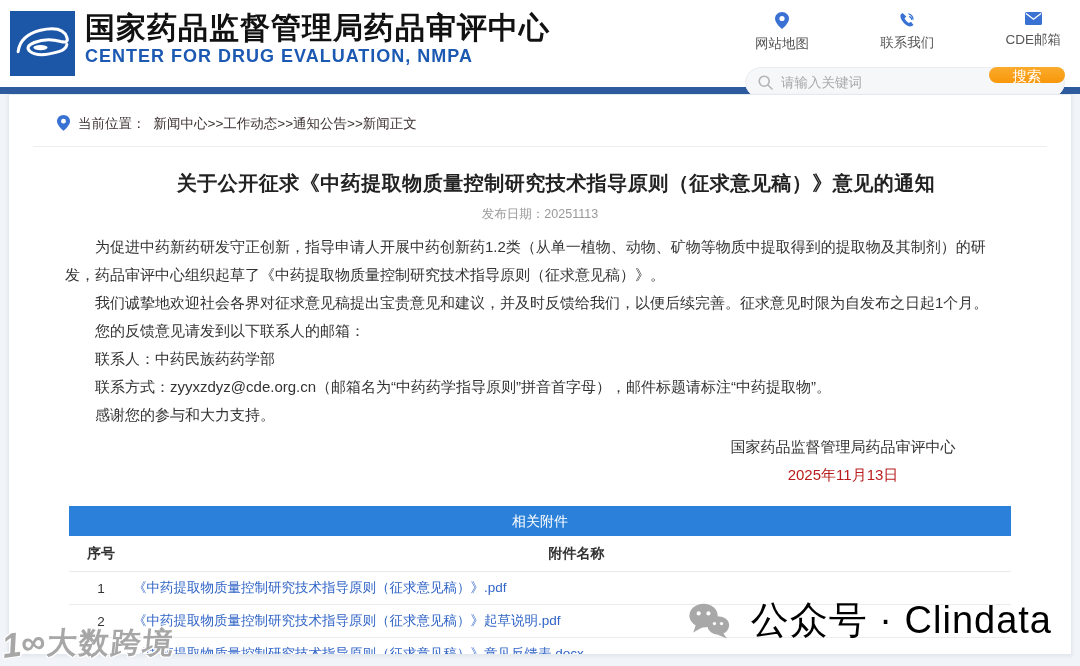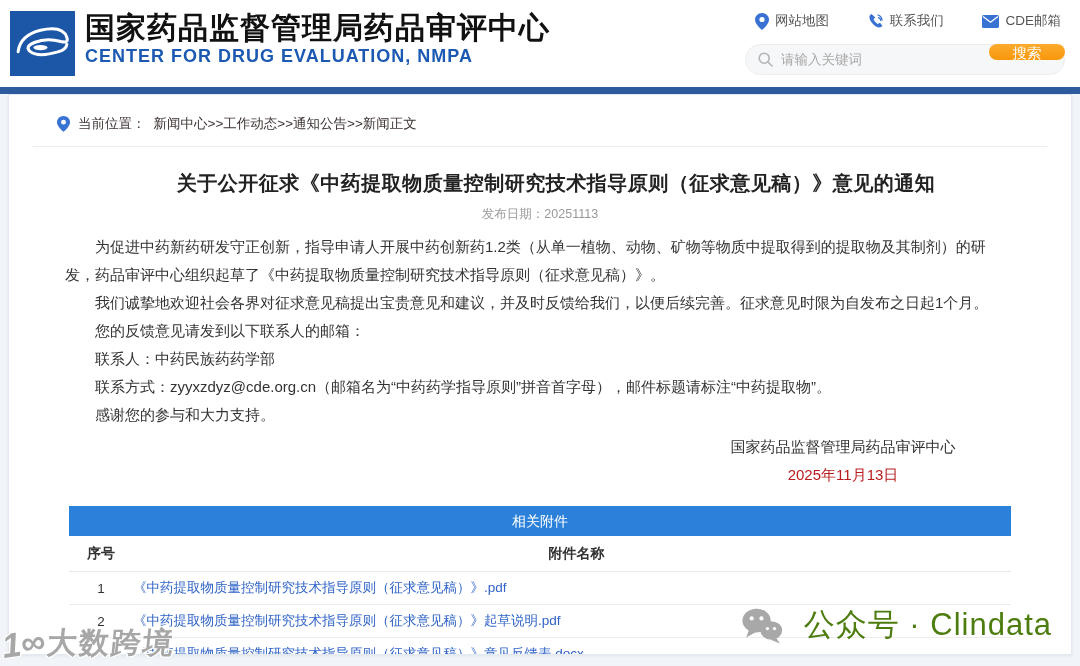--- a/index.html
+++ b/index.html
@@ -7,34 +7,34 @@
   body { font-family:"Liberation Sans","DejaVu Sans",sans-serif; background:#f1f4f8; position:relative; }
 
   
   .site-header { position:relative; width:100%; height:87px; background:#ffffff; }
   .logo-box { position:absolute; left:10px; top:11px; width:65px; height:65px; background:#1c56a7; }
   .org-titles { position:absolute; left:85px; top:10px; }
   .org-title { font-size:30px; font-weight:bold; color:#111; letter-spacing:1px; line-height:36px; }
   .org-subtitle { font-size:18px; font-weight:bold; color:#1b59b2; letter-spacing:1px; }
   .header-right { position:absolute; right:15px; top:10px; width:320px; }
   .quick-links { display:flex; justify-content:space-between; padding:2px 4px 0 10px; }
-  .quick-link { display:flex; align-items:center; gap:6px; font-size:13.5px; color:#555; cursor:pointer; }
+  .quick-link { display:flex; align-items:center; gap:6px; font-size:13.5px; color:#555; cursor:pointer;flex-direction:column; }
   .quick-link svg { display:block; }
   .search-bar { position:relative; margin-top:14px; width:320px; height:31px; background:#f6f7f9; border:1px solid #ededed; border-radius:16px; display:flex; align-items:center; }
   .search-bar input { flex:1; border:none; outline:none; background:transparent; font-size:13.5px; color:#333; padding-left:8px; font-family:inherit; }
   .search-bar input::placeholder { color:#a9a9a9; }
   .search-icon { margin-left:12px; }
   .search-btn { position:absolute; right:-1px; top:-1px; height:16px; width:76px; border:none; border-radius:16px; background:linear-gradient(#fbab2d,#f8970b); color:#fff; font-size:14.5px; cursor:pointer; font-family:inherit; }
 
   .navy-bar { width:100%; height:7px; background:#2d5b9e; }
 
   
   .panel { position:absolute; left:8px; right:8px; top:94px; height:561px; background:#fff; border:1px solid #e4e9f1; box-shadow:0 1px 3px rgba(120,140,170,.15); overflow:hidden; }
 
-  .breadcrumb { display:flex; align-items:center; gap:8px; padding:20px 0 0 48px; font-size:13.5px; color:#3e3333; }
+  .breadcrumb { display:flex; align-items:flex-start; gap:8px; padding:20px 0 0 48px; font-size:13.5px; color:#3e3333; }
   .breadcrumb .path { cursor:pointer; }
   .crumb-divider { border-bottom:1px solid #ededed; margin:13px 24px 0 24px; }
 
   .article-title { text-align:center; font-size:20px; font-weight:bold; color:#222; margin-top:23px; letter-spacing:.5px;padding-left:32px; }
   .publish-date { text-align:center; font-size:12.5px; color:#999; margin-top:9px; }
 
   .article-body { padding:10px 58px 0 56px; }
   .article-body p { font-size:15px; color:#333; line-height:28px; text-indent:2em; }
 
   .signature { width:360px; margin:4px 48px 0 auto; text-align:center; }
@@ -46,21 +46,21 @@
   .attach-caption { height:30px; line-height:30px; background:#2b81d9; color:#fff; text-align:center; font-size:14px; }
   .attach-headrow { display:flex; height:36px; align-items:center; border-bottom:1px solid #e9e9e9; font-size:14px; font-weight:bold; color:#333;gap:9px; }
   .col-no { width:64px; text-align:center; flex:none; }
   .col-name { flex:1; }
   .attach-headrow .col-name { text-align:center; }
   .attach-row { display:flex; height:33px; align-items:center; border-bottom:1px solid #ececec; font-size:13.5px; }
   .attach-row .col-no { color:#333; }
   .attach-row a { color:#3064c6; text-decoration:none; cursor:pointer; }
 
   
-  .wm-right { position:absolute; right:28px; bottom:20px; display:flex; align-items:center; gap:20px; color:#4d7c0f; font-size:31px; letter-spacing:1px; pointer-events:none; }
+  .wm-right { position:absolute; right:28px; bottom:20px; display:flex; align-items:center; gap:20px; color:#000000; font-size:38px; letter-spacing:1px; pointer-events:none; }
   .wm-left { position:absolute; left:2px; bottom:2px; display:flex; align-items:center; gap:2px; font-weight:bold; color:rgba(145,145,145,.8); pointer-events:none;
              text-shadow:-1px -1px 0 #fff, 1px -1px 0 #fff, -1px 1px 0 #fff, 1px 1px 0 #fff; }
   .wm-left .logo-glyph { font-size:34px; font-style:italic; transform:rotate(-8deg); }
   .wm-left .wm-left-text { font-size:30px; letter-spacing:2px; transform:skewX(-6deg); }
 </style>
 </head>
 <body>
 
 <div class="site-header">
   <div class="logo-box">

